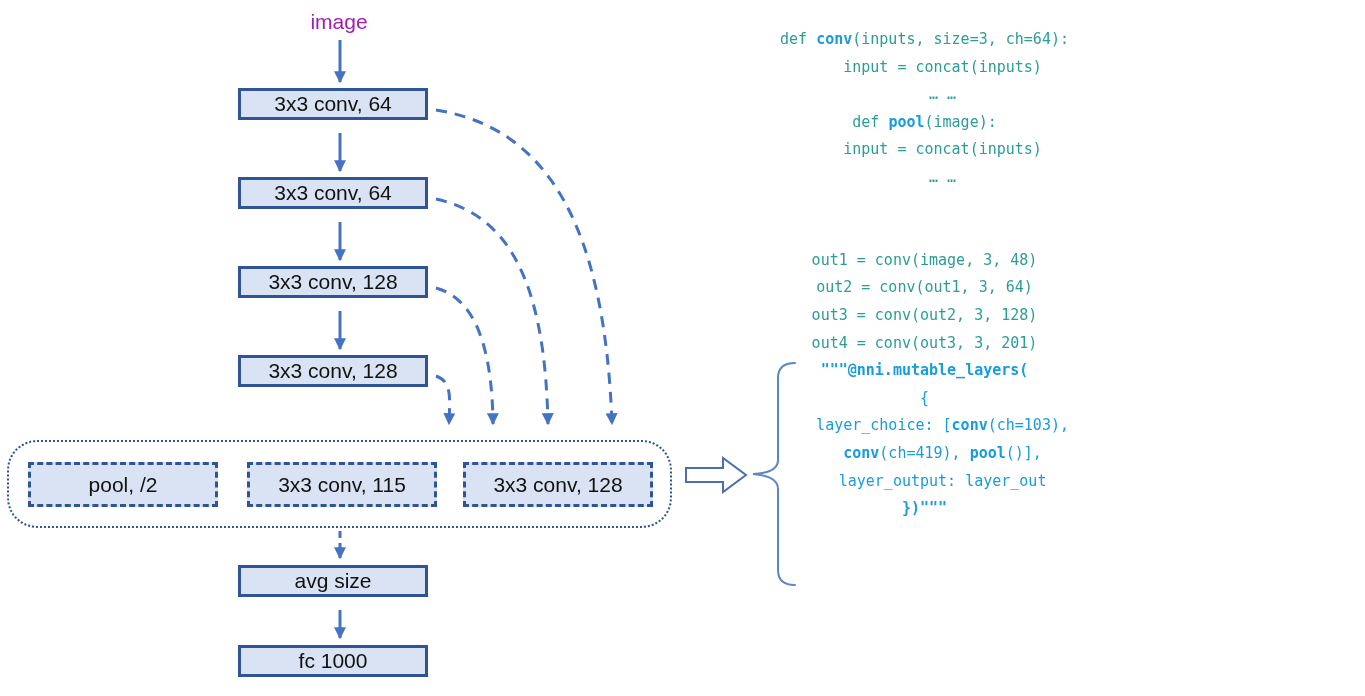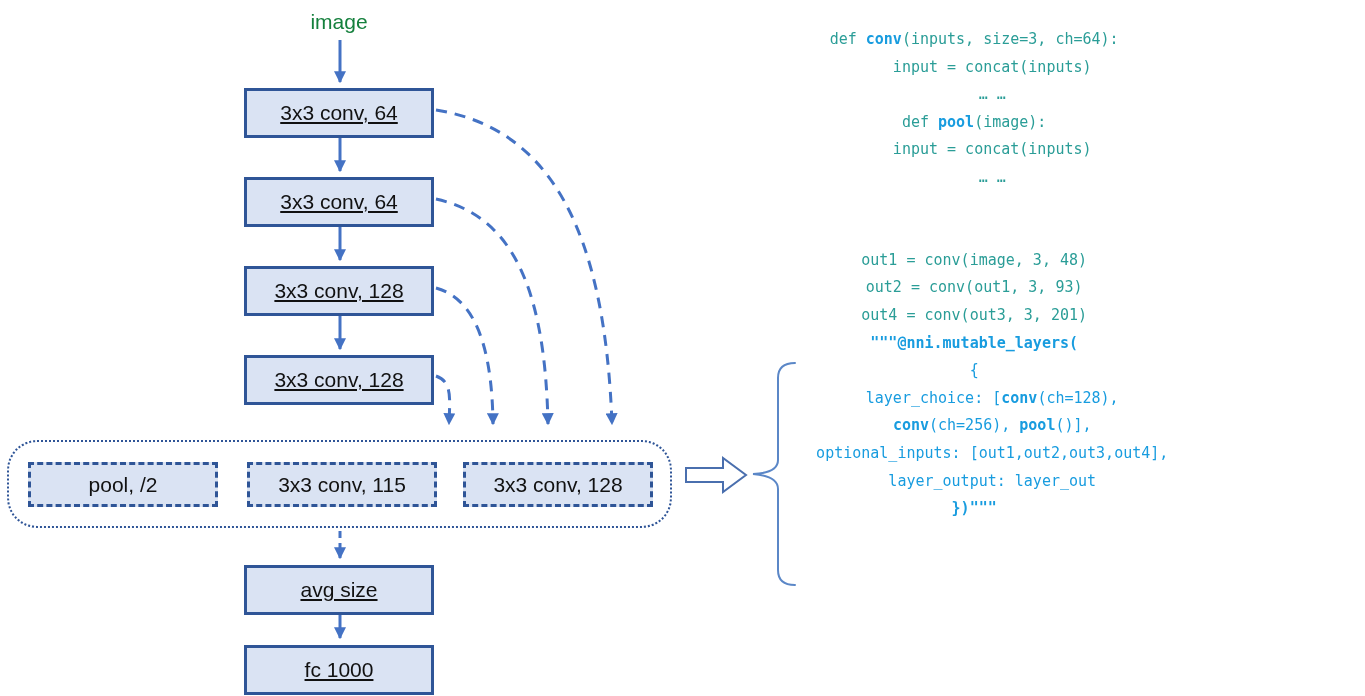--- a/index.html
+++ b/index.html
@@ -8,29 +8,29 @@
     font-family:"Liberation Sans", sans-serif; overflow:hidden;
     --teal:#2a9d97; --blue:#189cdf; --arrow:#4472c4; --border:#2f5597; --fill:#dae3f3;
   }
   .node {
     position:absolute; box-sizing:border-box;
     background:var(--fill); border:3px solid var(--border);
     display:flex; align-items:center; justify-content:center;
     font-size:21px; color:#111; white-space:nowrap;
   }
   .node.dashed { border-style:dashed; }
-  .layer-box { left:244px; width:190px; height:50px;text-decoration:underline; }
+  .layer-box { left:238px; width:190px; height:32px; }
   .choice-box { top:462px; width:190px; height:45px; }
   .mutable-container {
     position:absolute; box-sizing:border-box; left:7px; top:440px; width:665px; height:88px;
     border:2px dotted var(--border); border-radius:30px; background:transparent;
   }
   .input-label {
     position:absolute; left:287px; top:10px; width:104px; text-align:center;
-    font-size:21px; color:#15803d;
+    font-size:21px; color:#a21caf;
   }
   svg.overlay { position:absolute; left:0; top:0; width:1365px; height:696px; }
   .flow { stroke:var(--arrow); stroke-width:3; fill:none; }
   .dashes { stroke-dasharray:11 8; }
   .small-dashes { stroke-dasharray:7 5; }
   .block-arrow { fill:#ffffff; stroke:#4a6fae; stroke-width:2; stroke-linejoin:miter; }
   .brace { fill:none; stroke:#5b87c7; stroke-width:2; stroke-linecap:round; }
   .code {
     position:absolute; left:780px; top:26px;
     font-family:"DejaVu Sans Mono","Liberation Mono",monospace;
@@ -106,24 +106,24 @@
   <div class="code">
       <div class="code-line"><span class="seg-t">def </span><span class="seg-bb">conv</span><span class="seg-t">(inputs, size=3, ch=64):</span></div>
       <div class="code-line"><span class="seg-t">    input = concat(inputs)</span></div>
       <div class="code-line"><span class="seg-t">    … …</span></div>
       <div class="code-line"><span class="seg-t">def </span><span class="seg-bb">pool</span><span class="seg-t">(image):</span></div>
       <div class="code-line"><span class="seg-t">    input = concat(inputs)</span></div>
       <div class="code-line"><span class="seg-t">    … …</span></div>
       <div class="code-line">&nbsp;</div>
       <div class="code-line">&nbsp;</div>
       <div class="code-line"><span class="seg-t">out1 = conv(image, 3, 48)</span></div>
-      <div class="code-line"><span class="seg-t">out2 = conv(out1, 3, 93)</span></div>
+      <div class="code-line"><span class="seg-t">out2 = conv(out1, 3, 64)</span></div>
+      <div class="code-line"><span class="seg-t">out3 = conv(out2, 3, 128)</span></div>
       <div class="code-line"><span class="seg-t">out4 = conv(out3, 3, 201)</span></div>
       <div class="code-line"><span class="seg-bb">"""@nni.mutable_layers(</span></div>
       <div class="code-line"><span class="seg-b">{</span></div>
-      <div class="code-line"><span class="seg-b">    layer_choice: [</span><span class="seg-bb">conv</span><span class="seg-b">(ch=128),</span></div>
-      <div class="code-line"><span class="seg-b">    </span><span class="seg-bb">conv</span><span class="seg-b">(ch=256), </span><span class="seg-bb">pool</span><span class="seg-b">()],</span></div>
-      <div class="code-line"><span class="seg-b">    optional_inputs: [out1,out2,out3,out4],</span></div>
+      <div class="code-line"><span class="seg-b">    layer_choice: [</span><span class="seg-bb">conv</span><span class="seg-b">(ch=103),</span></div>
+      <div class="code-line"><span class="seg-b">    </span><span class="seg-bb">conv</span><span class="seg-b">(ch=419), </span><span class="seg-bb">pool</span><span class="seg-b">()],</span></div>
       <div class="code-line"><span class="seg-b">    layer_output: layer_out</span></div>
       <div class="code-line"><span class="seg-bb">})"""</span></div>
     </div>
 
 </div>
 
 </body></html>

